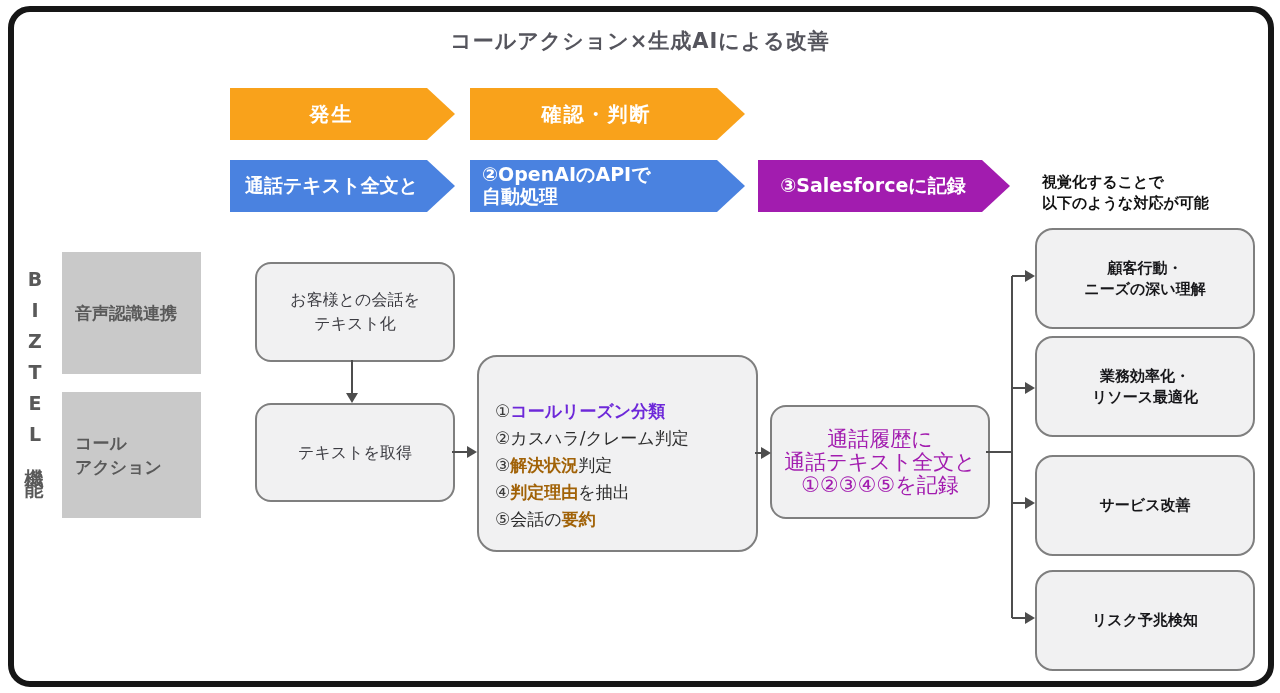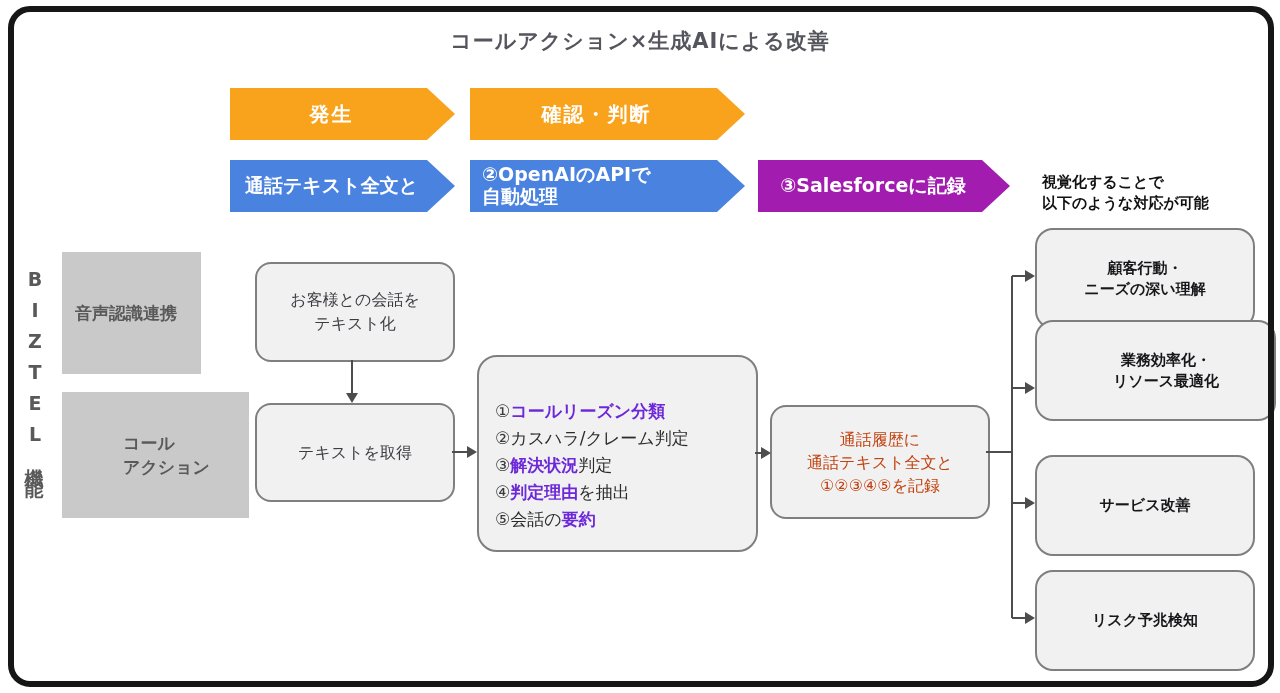--- a/index.html
+++ b/index.html
@@ -27,37 +27,37 @@
   
   .annotation{left:1042px;top:172px;font-size:15px;font-weight:bold;color:#111;line-height:21px;}
   
   .biztel{left:22px;top:268px;height:262px;writing-mode:vertical-rl;text-orientation:upright;
           font-size:19px;font-weight:bold;color:#595959;letter-spacing:9px;}
   
   .graybox{left:62px;width:139px;display:flex;align-items:center;
            font-size:17px;font-weight:600;color:#595959;line-height:24px;}
   .graybox .txt{padding-left:13px;text-align:left;}
   .g1{top:252px;height:122px;}
-  .g2{top:392px;height:126px;padding-left:48px;}
+  .g2{top:392px;height:126px;}
   
   .node{background:#f1f1f2;border:2px solid #7f7f7f;border-radius:16px;
         display:flex;align-items:center;justify-content:center;text-align:center;
         color:#3c3c42;font-size:16px;line-height:24px;}
   .f1{left:255px;top:262px;width:196px;height:96px;}
   .f2{left:255px;top:403px;width:196px;height:95px;}
   .analysis{left:477px;top:355px;width:277px;height:193px;border-radius:20px;
             justify-content:flex-start;align-items:flex-start;text-align:left;}
   .analysis ul{list-style:none;margin:41px 0 0 0;padding:0 0 0 16px;}
   .analysis li{font-size:17px;line-height:27px;color:#2b2b2b;}
   .analysis .num{color:#3a3a3a;}
-  .analysis .em{font-weight:bold;color:#6d28d9;}
-  .record{left:770px;top:405px;width:216px;height:110px;font-size:16px;line-height:23px;color:#c2410c;}
+  .analysis .em{font-weight:bold;color:#a16207;}
+  .record{left:770px;top:405px;width:216px;height:110px;font-size:21px;line-height:23px;color:#a21caf;}
   .outcome{left:1035px;width:216px;height:97px;border-radius:18px;
            font-size:15px;font-weight:bold;color:#17171a;line-height:21px;}
-  .r1{top:228px;} .r2{top:320px;padding-left:21px;} .r3{top:455px;} .r4{top:570px;}
+  .r1{top:228px;} .r2{top:336px;} .r3{top:455px;} .r4{top:570px;}
   
   #connectors{position:absolute;left:0;top:0;pointer-events:none;}
 </style>
 </head>
 <body>
 
 <div id="canvas">
 
   <div class="abs title">コールアクション×生成AIによる改善</div>
 

